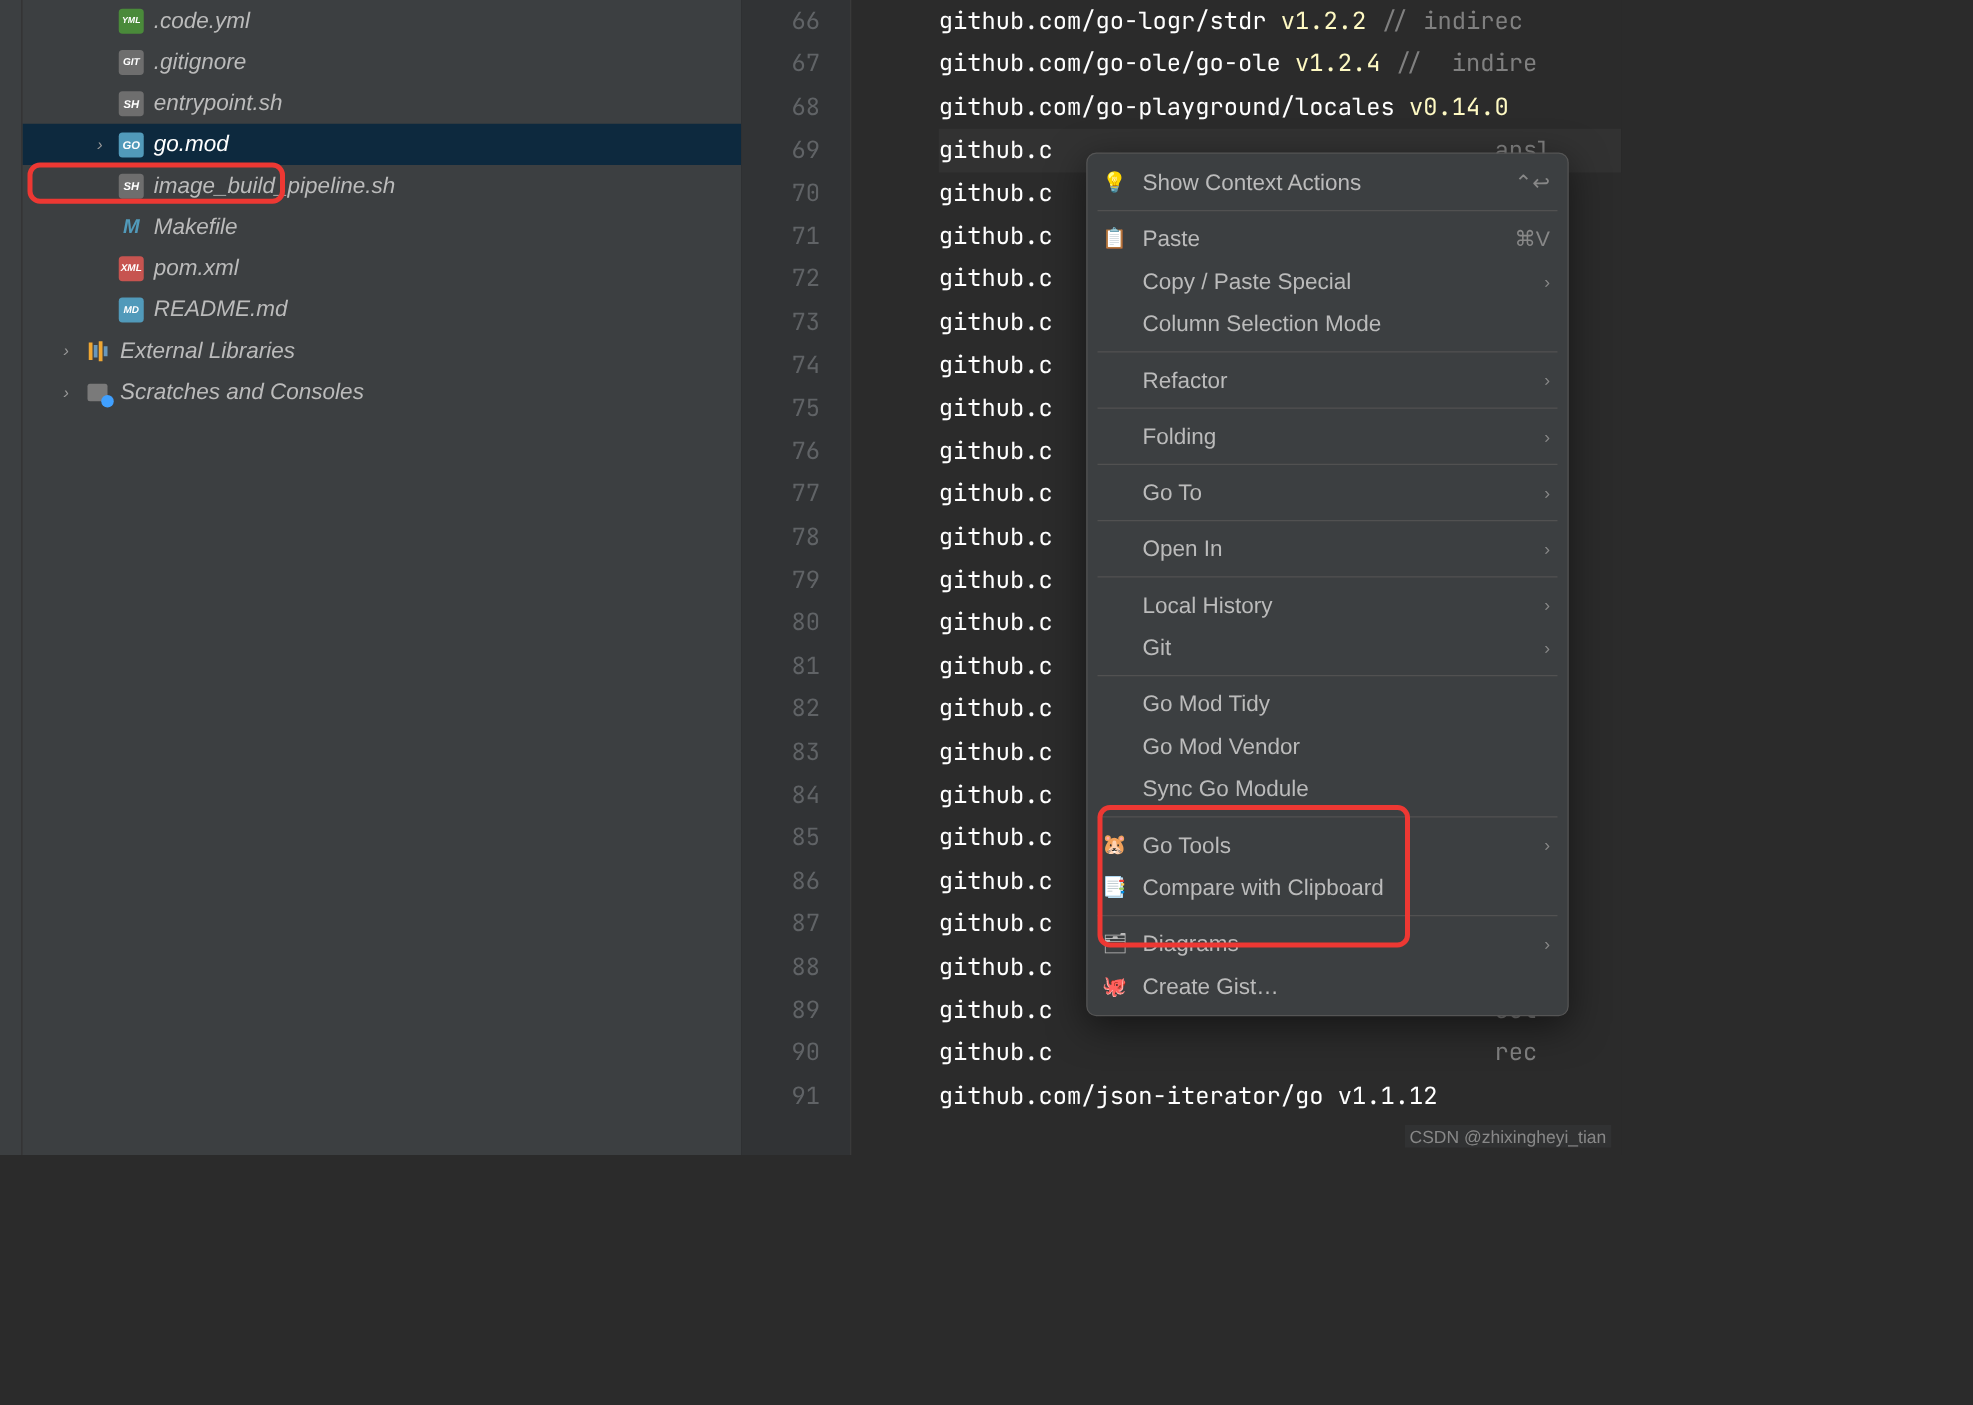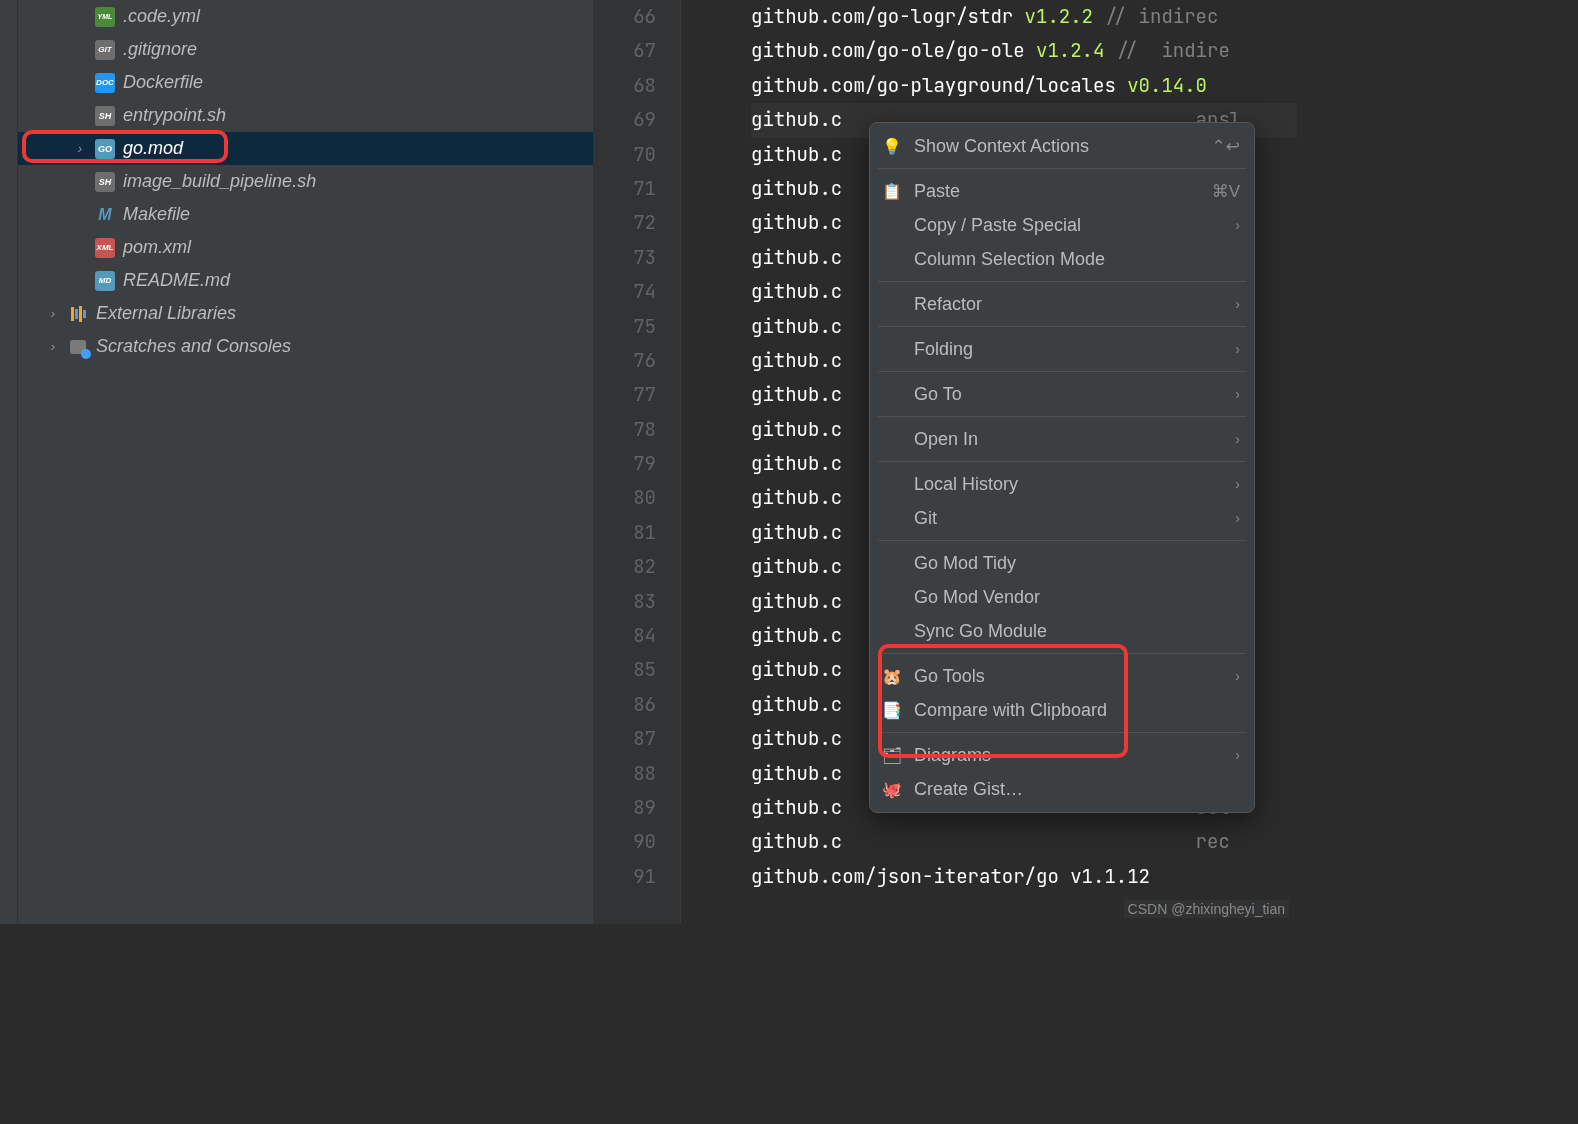--- a/index.html
+++ b/index.html
@@ -96,21 +96,21 @@
     .code {
       flex: 1;
       padding-left: 70px;
       color: #a9b7c6;
       white-space: pre;
       overflow: hidden;
     }
     .code .cl { height: 34.4px; line-height: 34.4px; }
     .code .cl.hl { background: #323232; }
     .pkg { color: #ffffff; }
-    .ver { color: #bef264; }
+    .ver { color: #fef9c3; }
     .cmt { color: #808080; }
     .ctx-menu {
       position: absolute;
       left: 869px;
       top: 122px;
       width: 386px;
       background: #3c3f41;
       border: 1px solid #555;
       border-radius: 8px;
       box-shadow: 0 8px 30px rgba(0,0,0,0.5);
@@ -156,25 +156,20 @@
   <div class="sidebar" id="sidebar">
       <div class="tree-item level1">
         <span class="chevron empty"></span>
         <span class="fi fi-yml">YML</span>
         <span>.code.yml</span>
       </div>
       <div class="tree-item level1">
         <span class="chevron empty"></span>
         <span class="fi fi-git">GIT</span>
         <span>.gitignore</span>
-      </div>
-      <div class="tree-item level1">
-        <span class="chevron empty"></span>
-        <span class="fi fi-docker">DOC</span>
-        <span>Dockerfile</span>
       </div>
       <div class="tree-item level1">
         <span class="chevron empty"></span>
         <span class="fi fi-sh">SH</span>
         <span>entrypoint.sh</span>
       </div>
       <div class="tree-item level1 selected">
         <span class="chevron">›</span>
         <span class="fi fi-go">GO</span>
         <span>go.mod</span>

